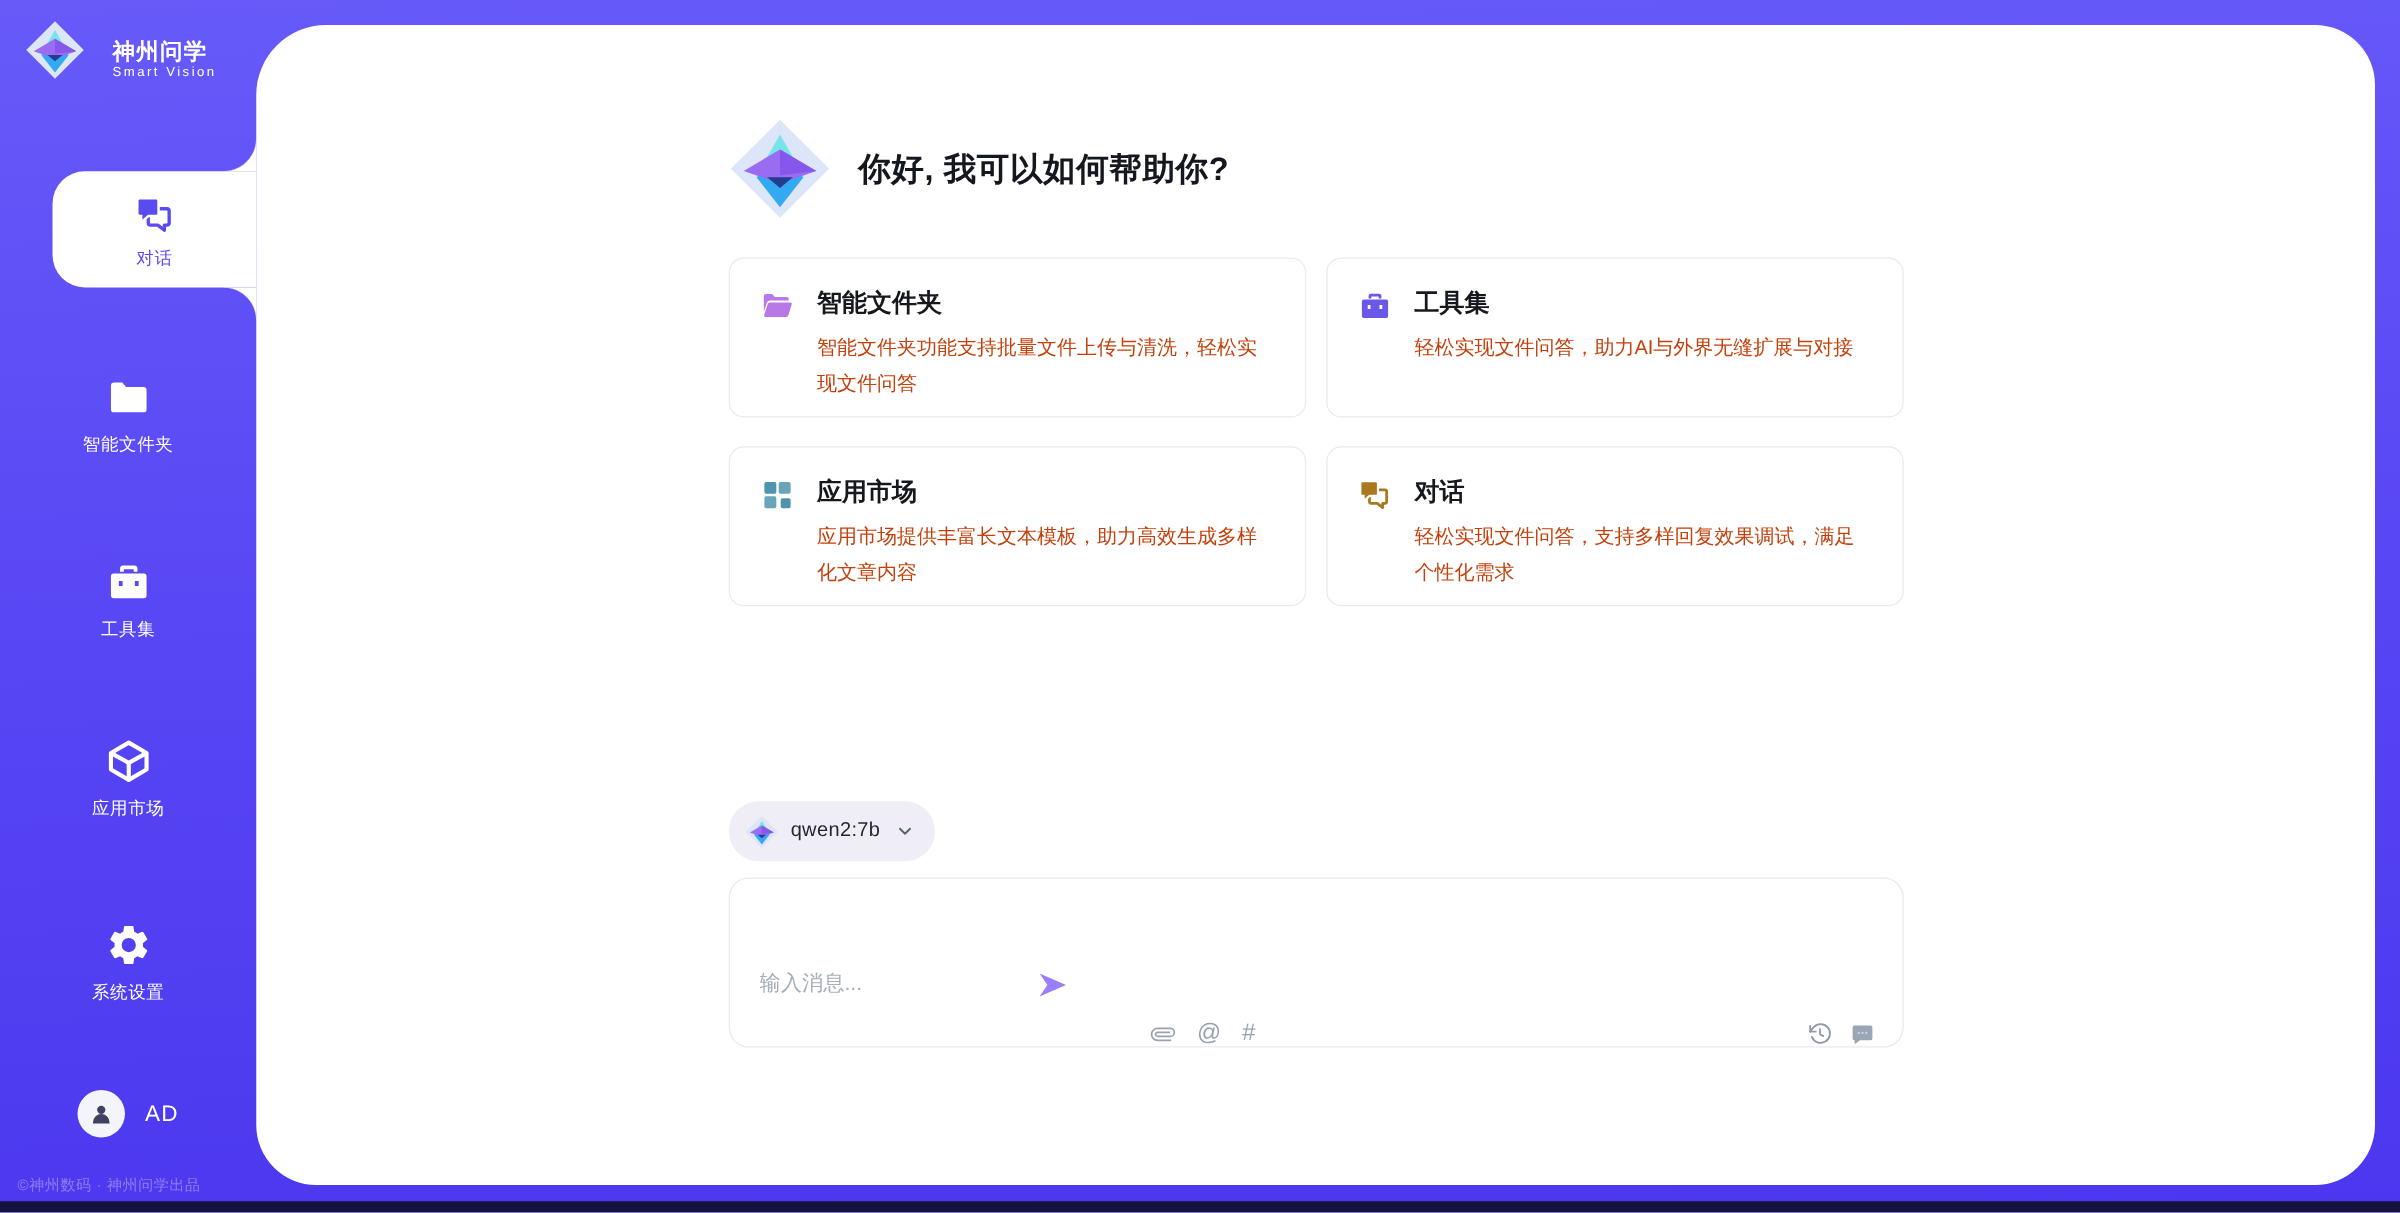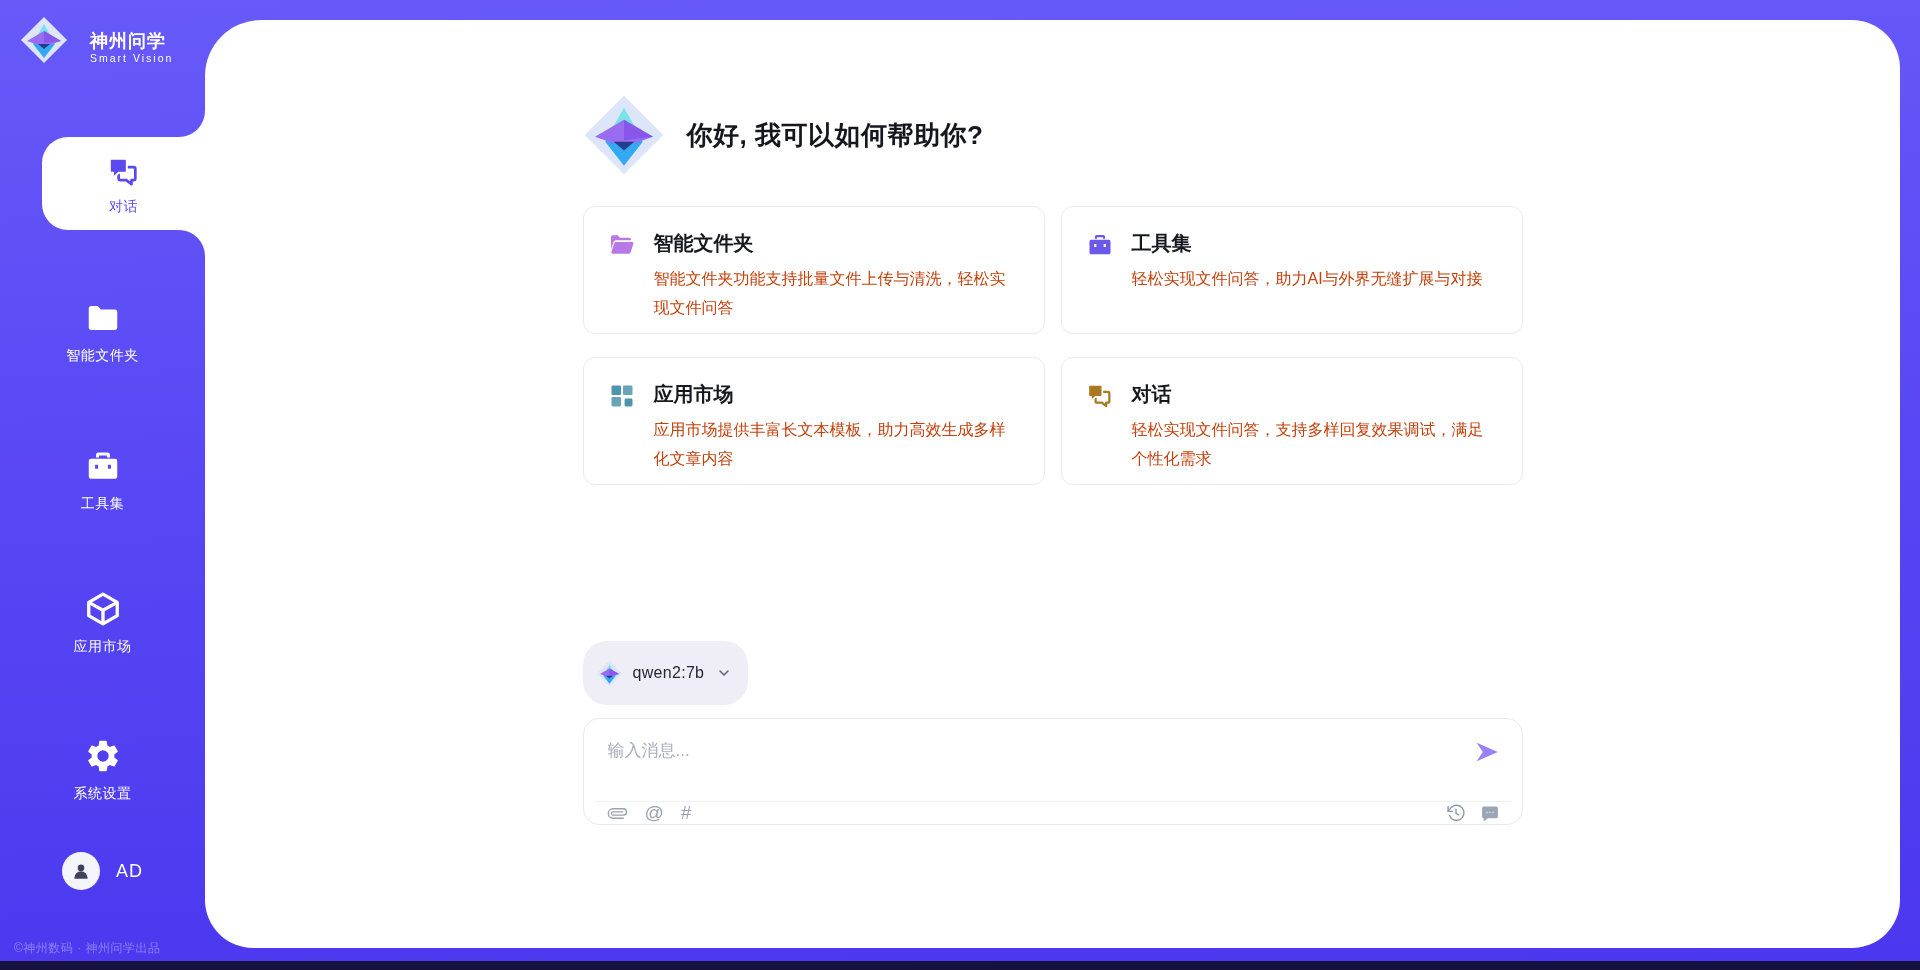--- a/index.html
+++ b/index.html
@@ -26,21 +26,21 @@
   .nav-item.active .nav-label { margin-top:6px; font-weight:500; }
   .nav-item.active::before, .nav-item.active::after { content:""; position:absolute; right:0; width:26px; height:26px; }
   .nav-item.active::before { top:-26px; background:radial-gradient(circle at 0 0, rgba(0,0,0,0) 25.4px, #fff 26.4px); }
   .nav-item.active::after  { bottom:-26px; background:radial-gradient(circle at 0 100%, rgba(0,0,0,0) 25.4px, #fff 26.4px); }
 
   .nav-folder  { top:278px; height:100px; padding-top:20px; }
   .nav-tools   { top:426px; height:100px; padding-top:20px; }
   .nav-market  { top:569px; height:100px; padding-top:20px; }
   .nav-settings{ top:716px; height:100px; padding-top:20px; }
 
-  .user-row { position:absolute; top:852px; left:0; width:100%; display:flex; align-items:center; justify-content:center; gap:16px; cursor:pointer; }
+  .user-row { position:absolute; top:872px; left:0; width:100%; display:flex; align-items:center; justify-content:center; gap:16px; cursor:pointer; }
   .avatar { width:38px; height:38px; border-radius:50%; background:#f4f4fb; display:flex; align-items:center; justify-content:center; }
   .user-name { color:#fff; font-size:18px; letter-spacing:1px; }
 
   .footer-note { position:absolute; left:14px; bottom:13px; color:rgba(255,255,255,.34); font-size:12px; letter-spacing:.5px; white-space:nowrap; }
 
   .bottom-edge { position:absolute; left:0; right:0; bottom:0; height:9px; background:#15123f; z-index:5; }
 
   
   .main-panel { position:absolute; left:205px; top:20px; right:20px; bottom:22px;
     background:#fff; border-radius:56px 48px 48px 48px; overflow:hidden; }
@@ -51,27 +51,27 @@
   .greeting-text { font-size:26px; font-weight:700; color:#14171d; letter-spacing:.5px; }
 
   .cards { margin-top:30px; display:grid; grid-template-columns:1fr 1fr; column-gap:16px; row-gap:23px; }
   .card { height:128px; background:#fff; border:1px solid #e7eaf0; border-radius:12px;
     padding:23px 26px 0 24px; display:flex; gap:18px; cursor:pointer; }
   .card-icon { width:28px; height:28px; flex:0 0 auto; margin-top:1px; }
   .card-title { font-size:20px; font-weight:700; color:#15181d; line-height:26px; }
   .card-desc { margin-top:8px; font-size:16px; color:#c2410c; line-height:29px; }
 
   .model-pill { margin-top:156px; display:inline-flex; align-items:center; gap:10px;
-    height:64px; padding:0 16px 0 13px; border-radius:24px; background:#efeef6; cursor:pointer; }
+    height:48px; padding:0 16px 0 13px; border-radius:24px; background:#efeef6; cursor:pointer; }
   .model-pill .logo { width:27px; height:27px; }
   .model-name { font-size:16px; color:#222733; letter-spacing:.3px; }
   .chevron { width:16px; height:16px; color:#5d6470; margin-left:2px; }
 
-  .composer { margin-top:13px; height:107px; border:1px solid #e7eaf0; border-radius:16px;
-    display:flex; flex-direction:column; background:#fff; }
+  .composer { margin-top:13px; height:136px; border:1px solid #e7eaf0; border-radius:16px;
+    display:flex; flex-direction:row; background:#fff;align-items:flex-end; }
   .composer-row1 { height:82px; display:flex; align-items:flex-start; padding:16px 22px 0 24px; }
   .composer-input { flex:1; border:none; outline:none; font-size:17px; color:#30353f;
     font-family:inherit; background:transparent; padding-top:6px; }
   .composer-input::placeholder { color:#a6adbb; }
   .send-btn { width:26px; height:26px; color:#9b7efc; cursor:pointer; flex:0 0 auto; margin-top:4px; }
   .composer-divider { height:1px; background:#edeff3; margin:0 10px 0 10px; }
   .composer-row2 { flex:1; display:flex; align-items:center; padding:0 22px 0 24px; }
   .tool-left { display:flex; align-items:center; gap:17px; color:#99a1b0; }
   .tool-right { margin-left:auto; display:flex; align-items:center; gap:14px; color:#8f98a8; }
   .tool-icon { width:20px; height:20px; display:flex; align-items:center; justify-content:center; cursor:pointer; }

